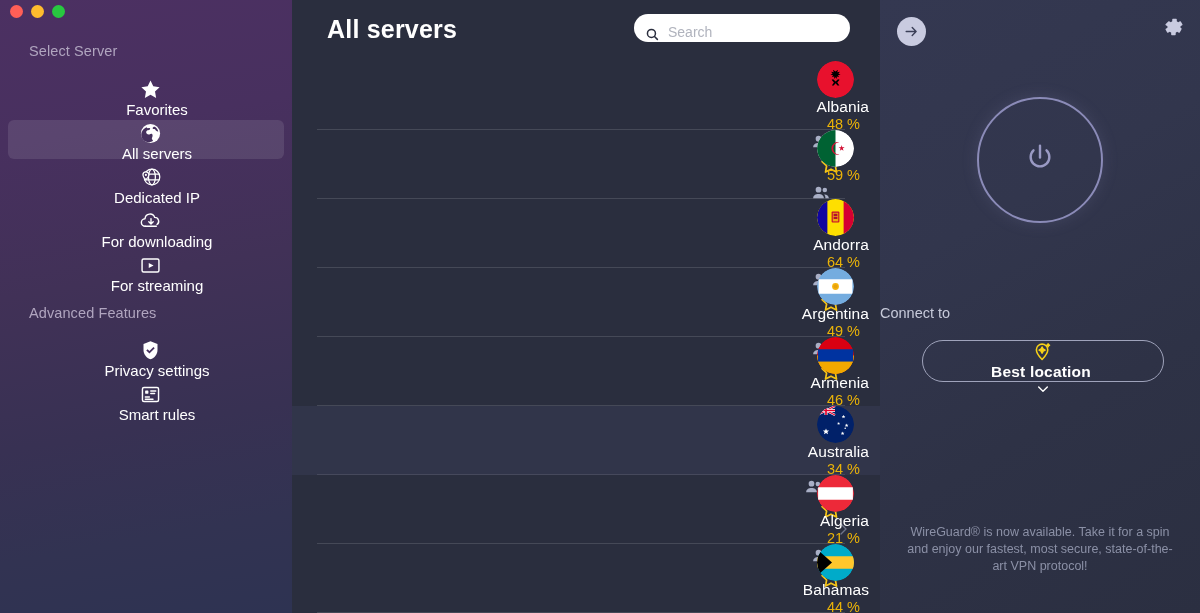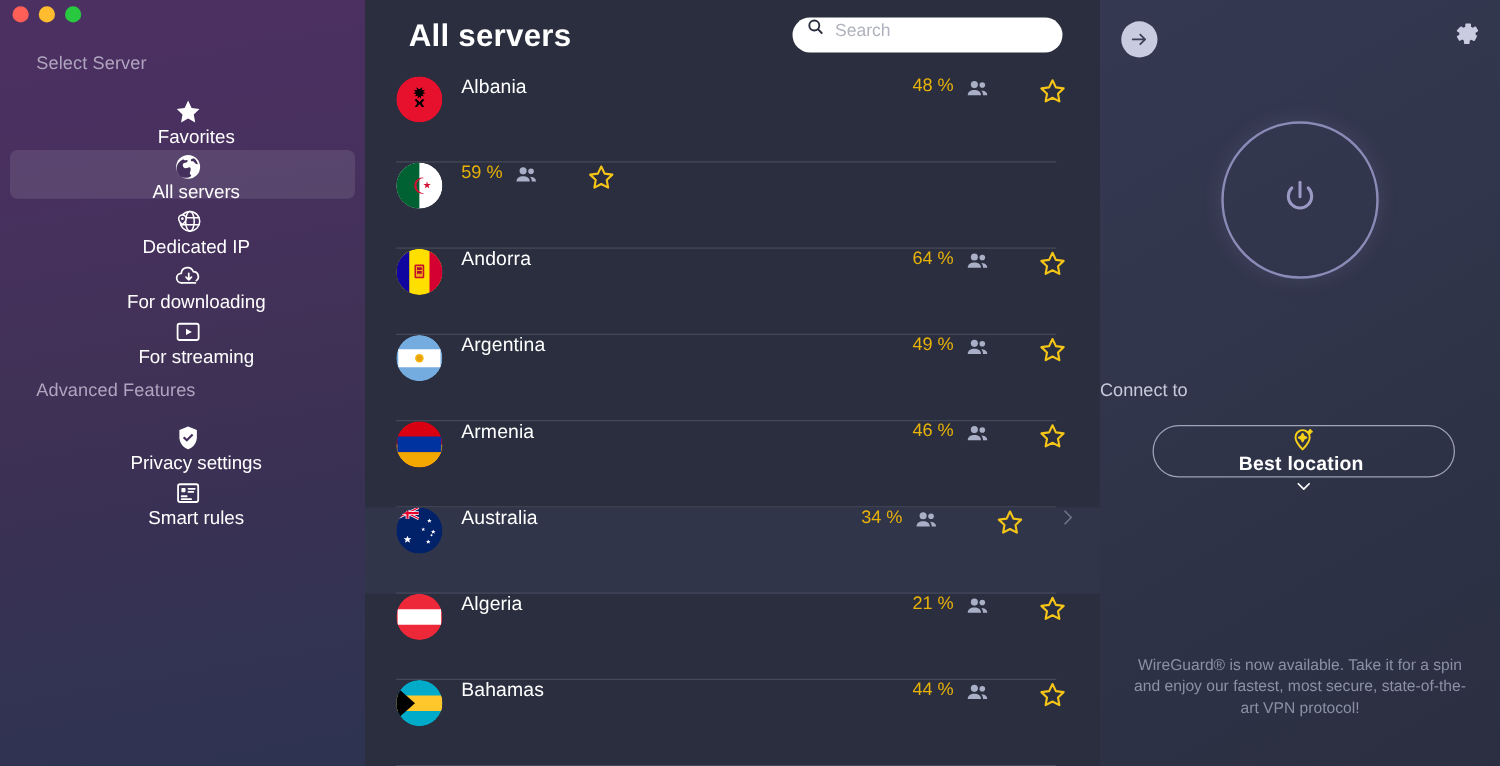--- a/index.html
+++ b/index.html
@@ -49,34 +49,34 @@
     background:#2a2e3e;
   }
   .list-header{height:61px;display:flex;align-items:center;position:relative;}
   .list-title{
     position:absolute;left:35px;top:15px;
     font-size:25px;font-weight:bold;color:#ffffff;letter-spacing:.2px;
   }
   .search-wrap{
     position:absolute;right:30px;top:14px;
     width:216px;height:28px;background:#ffffff;border-radius:14px;
-    display:flex;align-items:flex-start;padding:0 11px;box-sizing:border-box;
+    display:flex;align-items:flex-end;padding:0 11px;box-sizing:border-box;
   }
   .search-ico{width:15px;height:15px;flex:0 0 15px;margin-right:8px;display:block;}
   .search-input{
     border:none;outline:none;background:transparent;flex:1;
     font-family:"Liberation Sans",sans-serif;font-size:14px;color:#2a2e3e;
     padding:0;height:20px;
   }
   .search-input::placeholder{color:#b0b3bd;}
 
   .rows{position:absolute;top:61px;left:0;right:0;bottom:0;overflow:hidden;}
   .row{
-    position:relative;height:69px;display:flex;align-items:flex-start;
-    padding:0 0 0 25px;box-sizing:border-box;
+    position:relative;height:69px;display:flex;align-items:flex-end;
+    padding:0 11px 0 25px;box-sizing:border-box;flex-direction:column;
   }
   .row:after{
     content:"";position:absolute;left:25px;right:35px;bottom:0;height:1px;
     background:rgba(255,255,255,.13);
   }
   .row.hover{background:#31354a;}
   .row.hover:after{background:rgba(255,255,255,.10);}
   .flag{
     width:37px;height:37px;flex:0 0 37px;border-radius:50%;overflow:hidden;
     margin-right:15px;position:relative;

